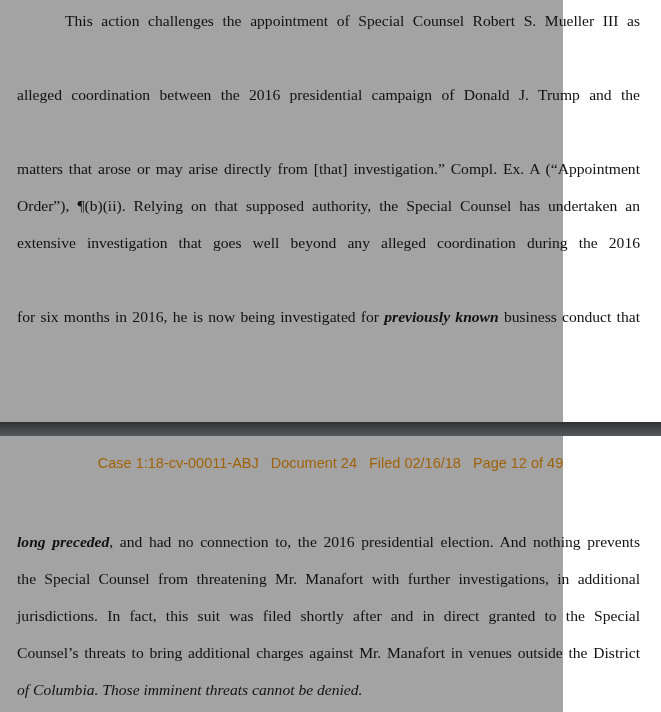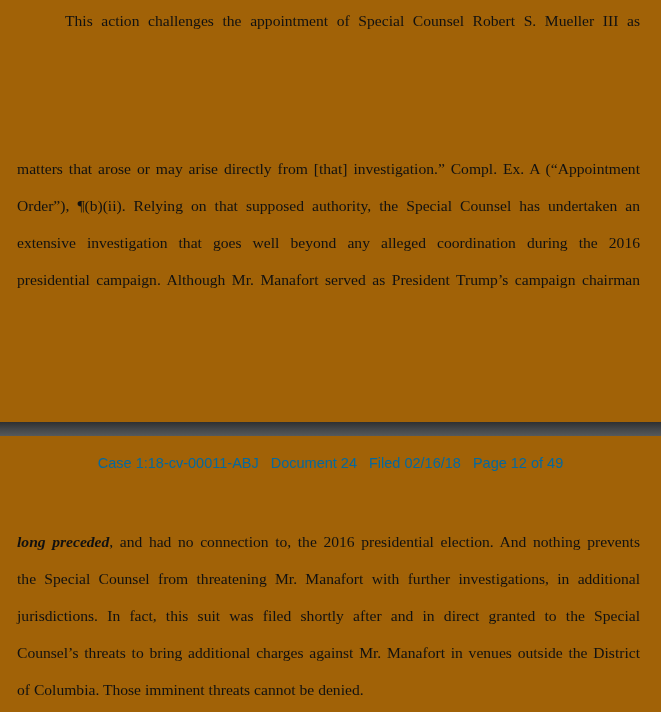--- a/index.html
+++ b/index.html
@@ -11,22 +11,22 @@
       width: 661px;
       height: 712px;
       overflow: hidden;
       position: relative;
       font-family: "Liberation Serif", serif;
       color: #111111;
     }
     .page {
       position: absolute;
       left: 0;
-      width: 661px;
-      background: #a16207;
+      width: 563px;
+      background: #a3a3a3;
     }
     .page-top {
       top: 0;
       height: 422px;
     }
     .page-bottom {
       top: 436px;
       height: 276px;
     }
     .line {
@@ -34,20 +34,21 @@
       left: 17px;
       width: 623px;
       font-size: 15.6px;
       line-height: 20px;
       white-space: nowrap;
       text-align: justify;
       text-align-last: justify;
     }
     .line.last {
       text-align-last: left;
+      font-style: italic;
     }
     .line.indent {
       left: 65px;
       width: 575px;
     }
     .emph {
       font-weight: bold;
       font-style: italic;
     }
     .separator {
@@ -59,37 +60,38 @@
       background: linear-gradient(to bottom, #2e3032 0%, #45484b 55%, #55595c 100%);
     }
     .case-header {
       position: absolute;
       left: 0;
       width: 661px;
       top: 455px;
       text-align: center;
       font-family: "Liberation Sans", sans-serif;
       font-size: 14.5px;
-      color: #0369a1;
+      color: #a16207;
       white-space: pre;
       word-spacing: 0;
     }
     .case-header span {
       margin: 0 6px;
     }
   </style>
 </head>
 <body>
 
 <div class="page page-top">
   <div class="line indent" style="top:11px">This action challenges the appointment of Special Counsel Robert S. Mueller III as</div>
+  <div class="line" style="top:85px">alleged coordination between the 2016 presidential campaign of Donald J. Trump and the</div>
   <div class="line" style="top:196px">Order”), ¶(b)(ii).  Relying on that supposed authority, the Special Counsel has undertaken an</div>
   <div class="line" style="top:159px">matters that arose or may arise directly from [that] investigation.”  Compl. Ex. A (“Appointment</div>
   <div class="line" style="top:233px">extensive investigation that goes well beyond any alleged coordination during the 2016</div>
-  <div class="line" style="top:270px">presidential campaign.  Although Mr. Manafort served as President Trump’s campaign chairman</div>
+  <div class="line" style="top:307px"><span>for six months in 2016, he is now being investigated for </span><span class="emph">previously known</span><span> business conduct that</span></div>
 </div>
 
 <div class="separator"></div>
 
 <div class="page page-bottom">
 </div>
 
 <div class="case-header"><span>Case 1:18-cv-00011-ABJ</span><span>Document 24</span><span>Filed 02/16/18</span><span>Page 12 of 49</span></div>
 
 <div class="line" style="top:532px"><span class="emph">long preceded</span><span>, and had no connection to, the 2016 presidential election.  And nothing prevents</span></div>

